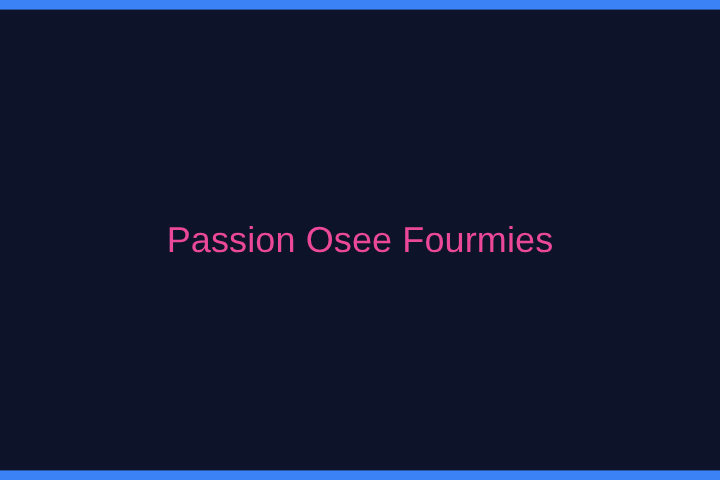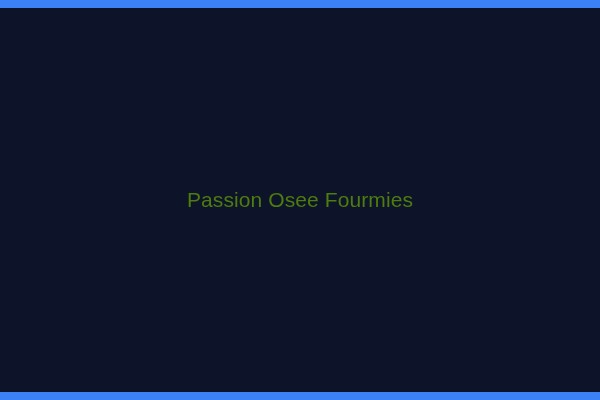--- a/index.html
+++ b/index.html
@@ -49,22 +49,22 @@
     top: 0;
     width: 100%;
     height: 400px;
     display: flex;
     align-items: center;
     justify-content: center;
     z-index: 3;
   }
 
   .caption {
-    color: #4d7c0f;
-    font-size: 21px;
+    color: #ec4899;
+    font-size: 30px;
     font-weight: 400;
     line-height: 1.1;
     letter-spacing: 0.1px;
     white-space: nowrap;
     user-select: none;
   }
 </style>
 </head>
 <body>
 

